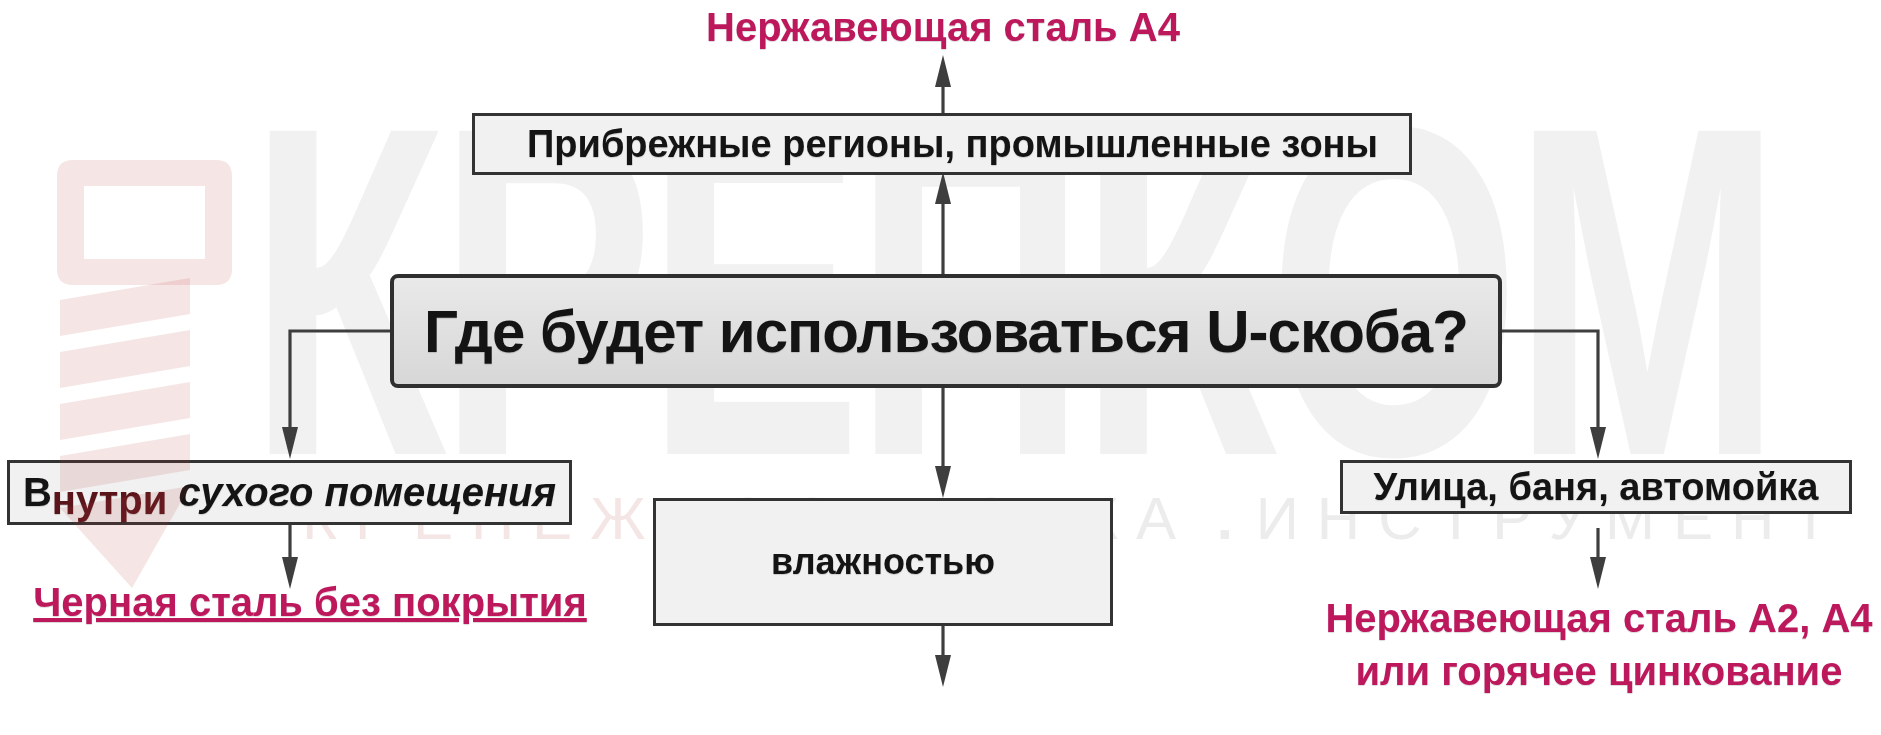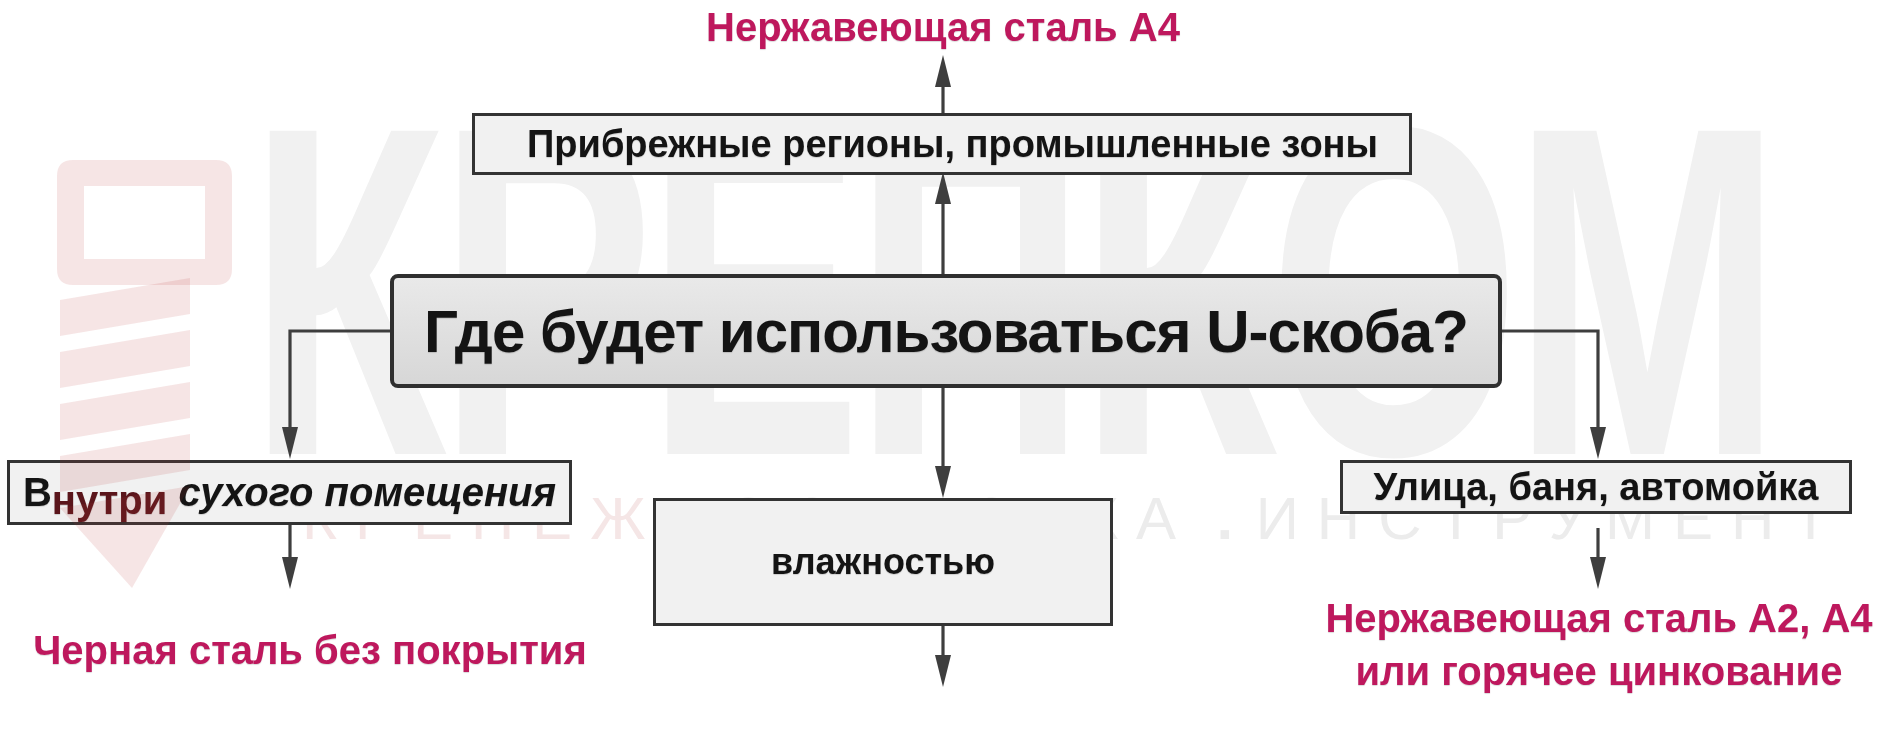--- a/index.html
+++ b/index.html
@@ -39,21 +39,21 @@
   .box-left  {left:7px;   top:460px; width:565px;  height:65px;  font-size:40px;}
   .box-middle{left:653px; top:498px; width:460px;  height:128px; font-size:36px;
               flex-direction:column;line-height:1.35;}
   .box-right {left:1340px;top:460px; width:512px;  height:54px;  font-size:38px;}
   .tinted{color:#5a151b;margin-top:16px;}
   .result{
     position:absolute;color:#be185d;font-weight:700;text-align:center;
     text-shadow:0 1px 1px rgba(0,0,0,0.15);
   }
   .result-top   {left:593px; top:5px;   width:700px;font-size:40px;}
-  .result-left  {left:15px;  top:628px; width:590px;font-size:40px;}
+  .result-left  {left:15px;  top:580px; width:590px;font-size:40px;text-decoration:underline;}
   .result-middle{left:655px; top:684px; width:575px;font-size:42px;}
   .result-right {left:1310px;top:592px; width:578px;font-size:40px;line-height:1.32;}
   
   .wm-red{position:absolute;inset:0;z-index:30;pointer-events:none;}
 </style>
 </head>
 <body>
 
 <div id="canvas">
 

